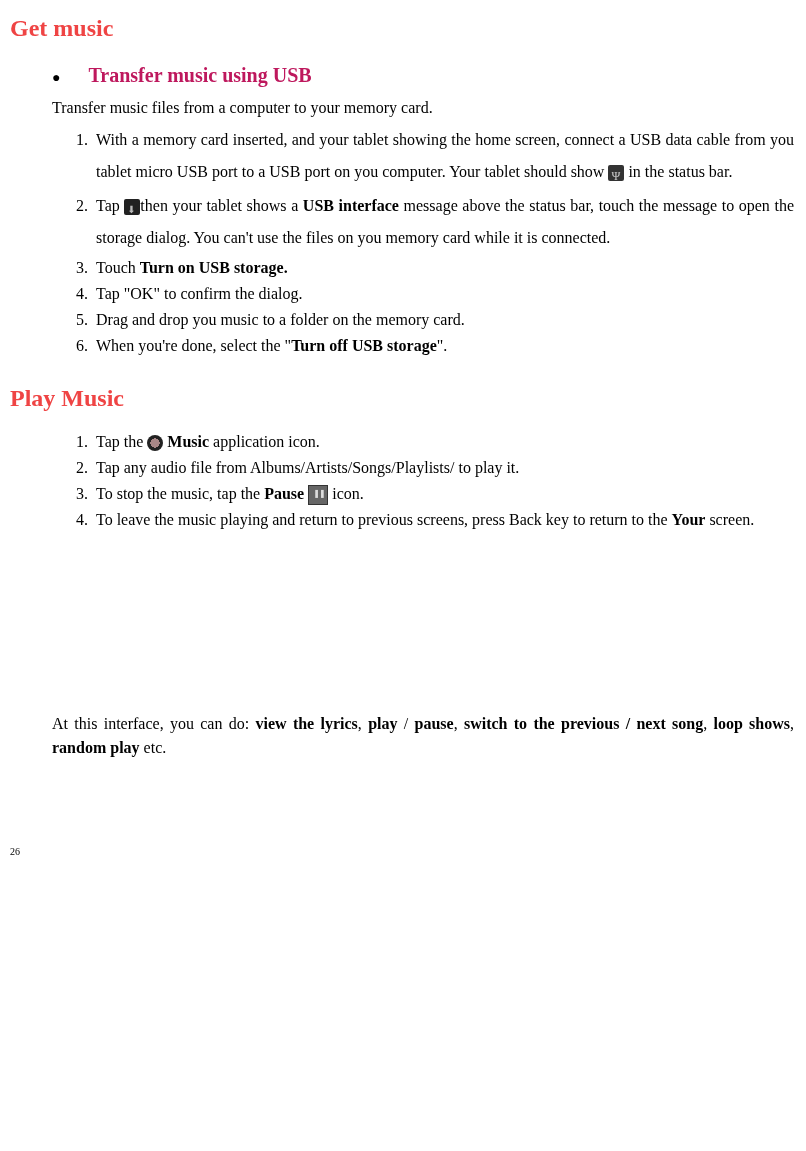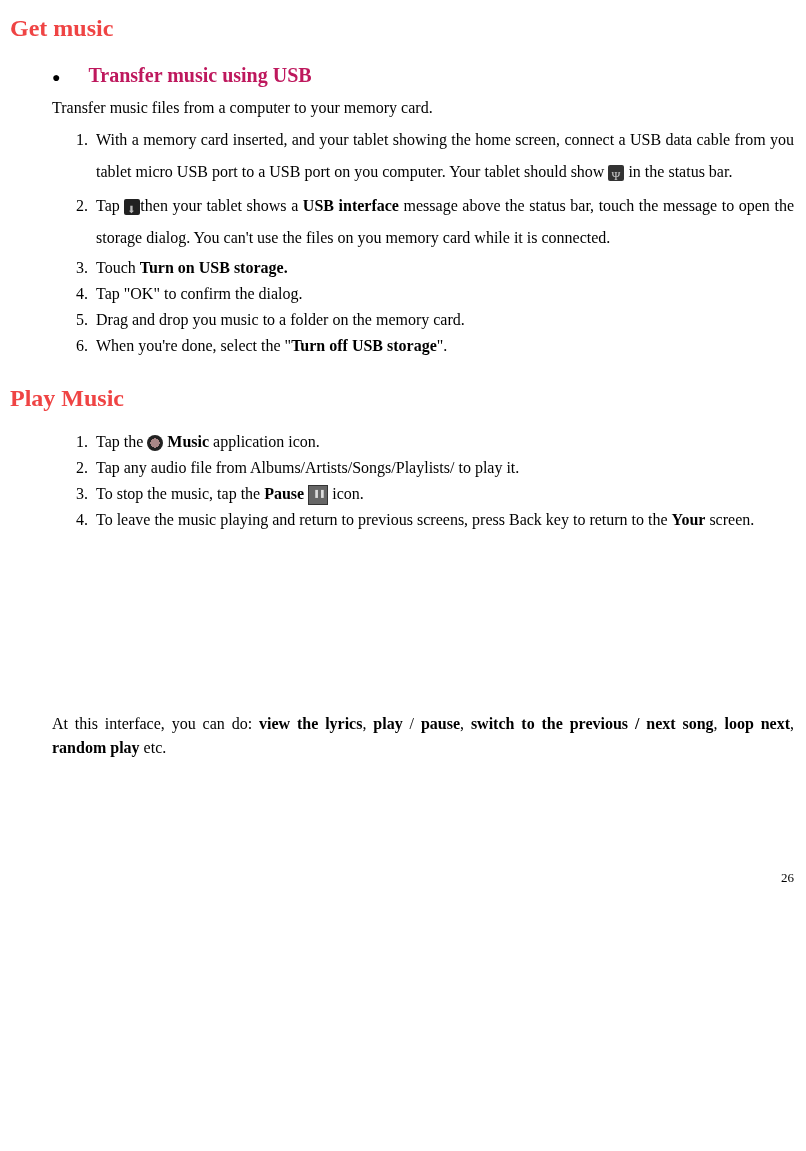--- a/index.html
+++ b/index.html
@@ -109,23 +109,23 @@
     top: 2px;
     left: 4px;
   }
   .interface-note {
     margin-left: 42px;
     margin-right: 0;
     margin-top: 180px;
     text-align: justify;
   }
   .page-num {
-    text-align: right;
-    font-size: 13px;
-    margin-top: 108px;
+    text-align: left;
+    font-size: 10px;
+    margin-top: 84px;
   }
 </style>
 </head>
 <body>
 
 <div class="h-blue">Get music</div>
 
 <div class="bullet-row">
   <span class="dot">●</span>
   <span class="sub-blue">Transfer music using USB</span>
@@ -167,16 +167,16 @@
     <span>To stop the music, tap the </span><b>Pause</b>
     <span class="icon-pause"></span>
     <span> icon.</span>
   </li>
   <li style="text-align:justify">
     <span>To leave the music playing and return to previous screens, press Back key to return to the </span><b>Your</b><span> screen.</span>
   </li>
 </ol>
 
 <div class="interface-note">
-  <span>At this interface, you can do: </span><b>view the lyrics</b><span>, </span><b>play</b><span> / </span><b>pause</b><span>, </span><b>switch to the previous / next song</b><span>, </span><b>loop next</b><span>, </span><b>random play</b><span> etc.</span>
+  <span>At this interface, you can do: </span><b>view the lyrics</b><span>, </span><b>play</b><span> / </span><b>pause</b><span>, </span><b>switch to the previous / next song</b><span>, </span><b>loop shows</b><span>, </span><b>random play</b><span> etc.</span>
 </div>
 
 <div class="page-num">26</div>
 
 </body></html>

